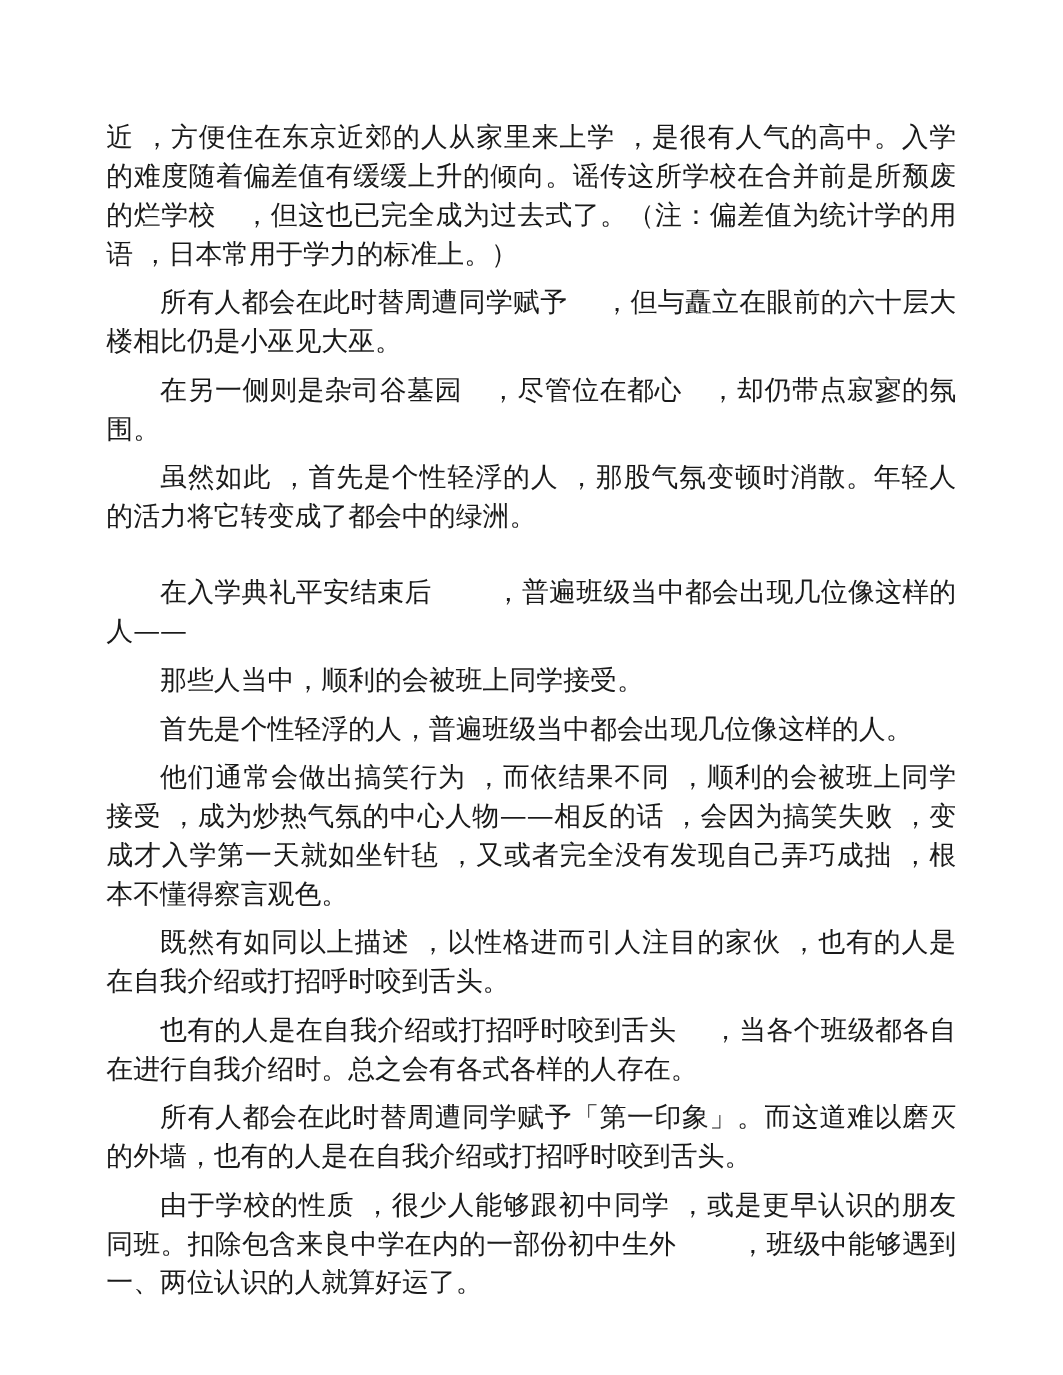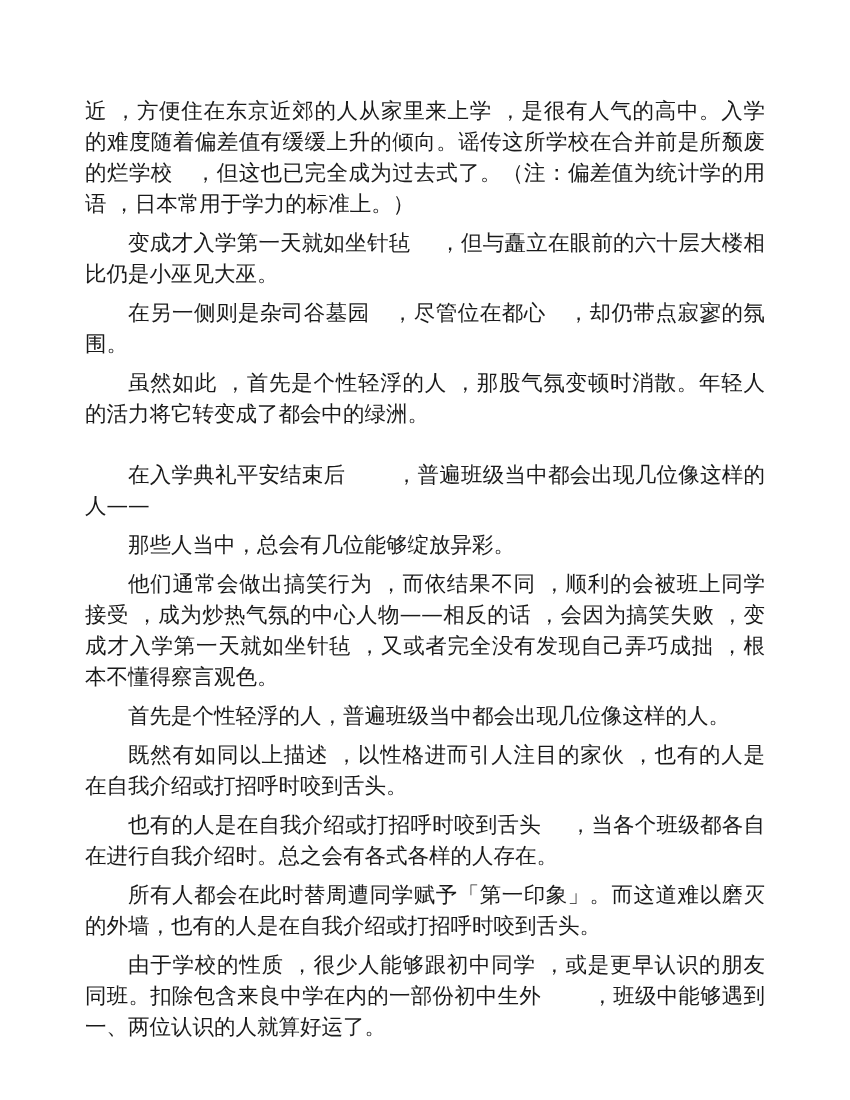--- a/index.html
+++ b/index.html
@@ -36,25 +36,25 @@
   p.para.scene-break {
     margin-top: 30px;
   }
 </style>
 </head>
 <body>
 
 <div class="page">
   <main class="text-column">
       <p class="para">近 ，方便住在东京近郊的人从家里来上学 ，是很有人气的高中。入学的难度随着偏差值有缓缓上升的倾向。谣传这所学校在合并前是所颓废的烂学校　，但这也已完全成为过去式了。（注：偏差值为统计学的用语 ，日本常用于学力的标准上。）</p>
-      <p class="para indent">变成才入学第一天就如坐针毡　 ，但与矗立在眼前的六十层大楼相比仍是小巫见大巫。</p>
+      <p class="para indent">所有人都会在此时替周遭同学赋予　 ，但与矗立在眼前的六十层大楼相比仍是小巫见大巫。</p>
       <p class="para indent">在另一侧则是杂司谷墓园　，尽管位在都心　，却仍带点寂寥的氛围。</p>
       <p class="para indent">虽然如此 ，首先是个性轻浮的人 ，那股气氛变顿时消散。年轻人的活力将它转变成了都会中的绿洲。</p>
       <p class="para indent scene-break">在入学典礼平安结束后　　 ，普遍班级当中都会出现几位像这样的人——</p>
-      <p class="para indent">那些人当中，总会有几位能够绽放异彩。</p>
+      <p class="para indent">那些人当中，顺利的会被班上同学接受。</p>
+      <p class="para indent">首先是个性轻浮的人，普遍班级当中都会出现几位像这样的人。</p>
       <p class="para indent">他们通常会做出搞笑行为 ，而依结果不同 ，顺利的会被班上同学接受 ，成为炒热气氛的中心人物——相反的话 ，会因为搞笑失败 ，变成才入学第一天就如坐针毡 ，又或者完全没有发现自己弄巧成拙 ，根本不懂得察言观色。</p>
-      <p class="para indent">首先是个性轻浮的人，普遍班级当中都会出现几位像这样的人。</p>
       <p class="para indent">既然有如同以上描述 ，以性格进而引人注目的家伙 ，也有的人是在自我介绍或打招呼时咬到舌头。</p>
       <p class="para indent">也有的人是在自我介绍或打招呼时咬到舌头　 ，当各个班级都各自在进行自我介绍时。总之会有各式各样的人存在。</p>
       <p class="para indent">所有人都会在此时替周遭同学赋予「第一印象」。而这道难以磨灭的外墙，也有的人是在自我介绍或打招呼时咬到舌头。</p>
       <p class="para indent">由于学校的性质 ，很少人能够跟初中同学 ，或是更早认识的朋友同班。扣除包含来良中学在内的一部份初中生外　　 ，班级中能够遇到一、两位认识的人就算好运了。</p>
     </main>
 </div>
 
 </body></html>

